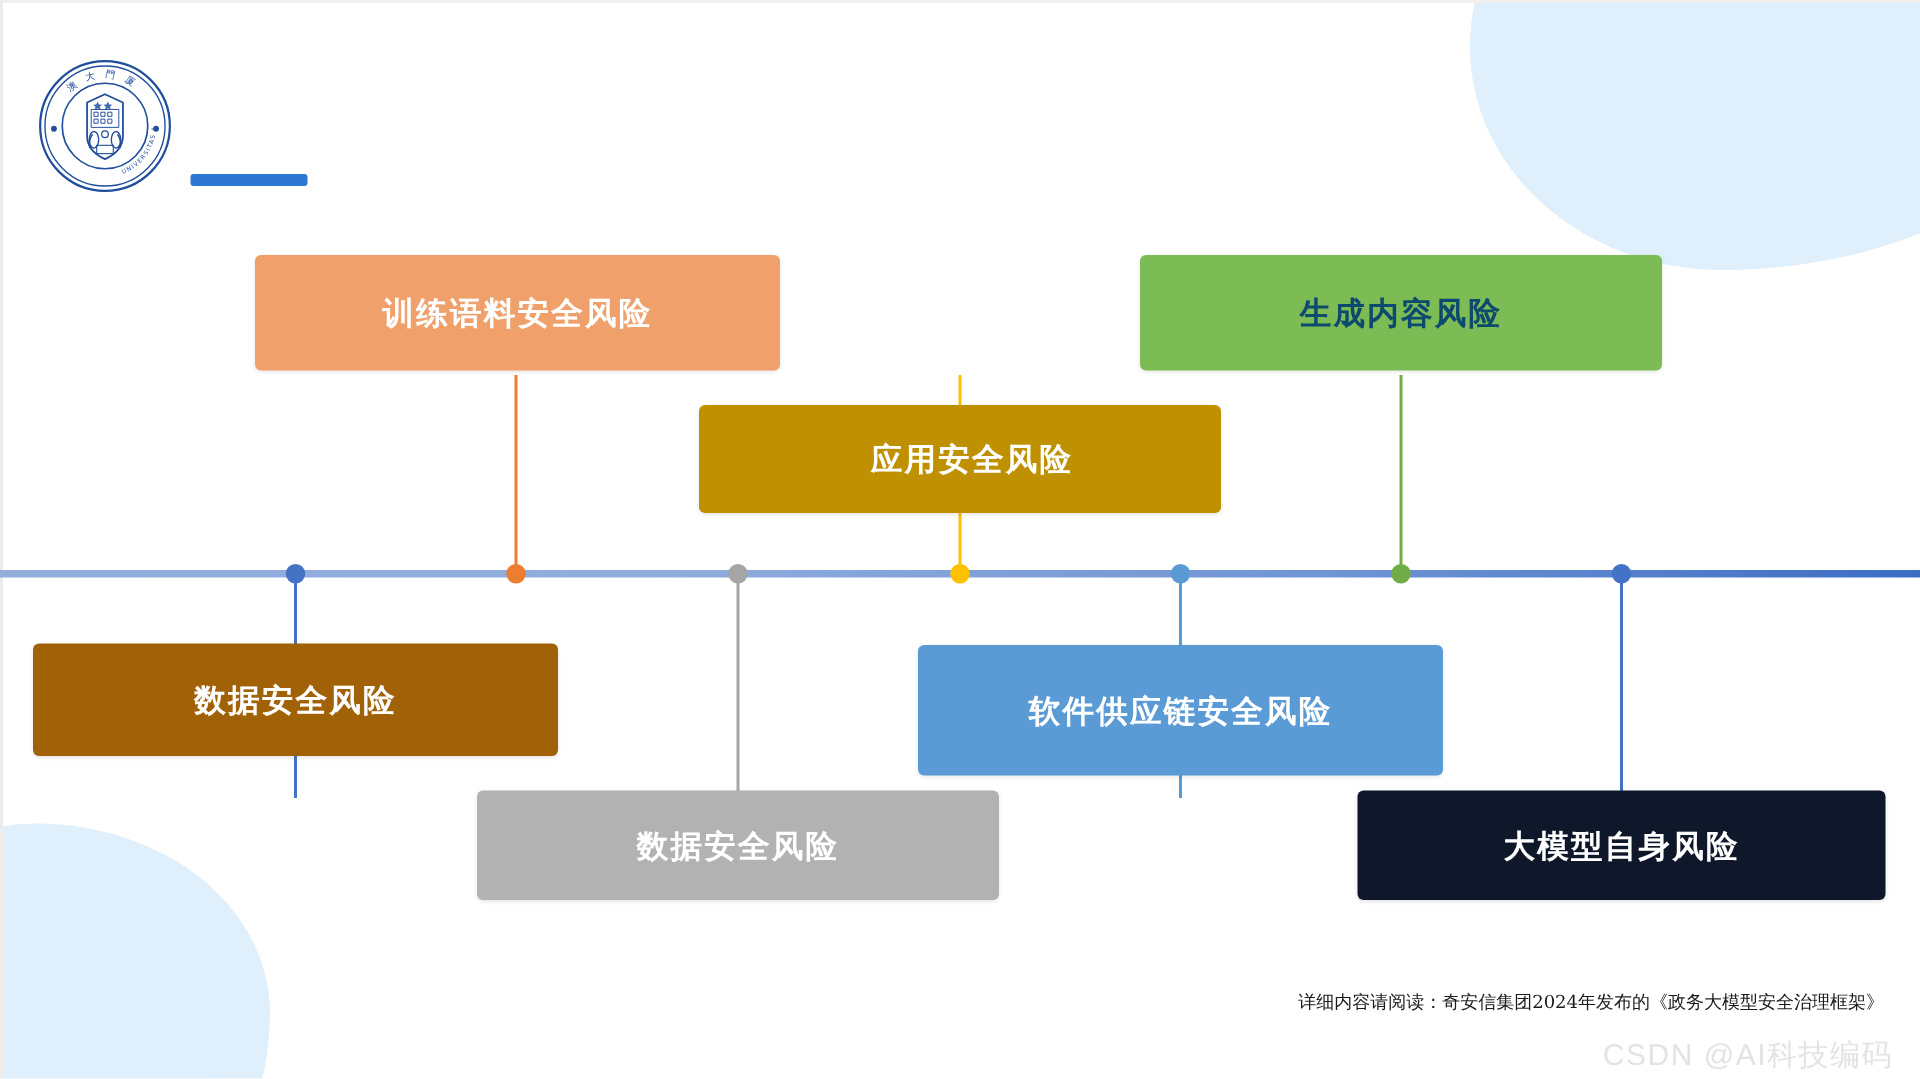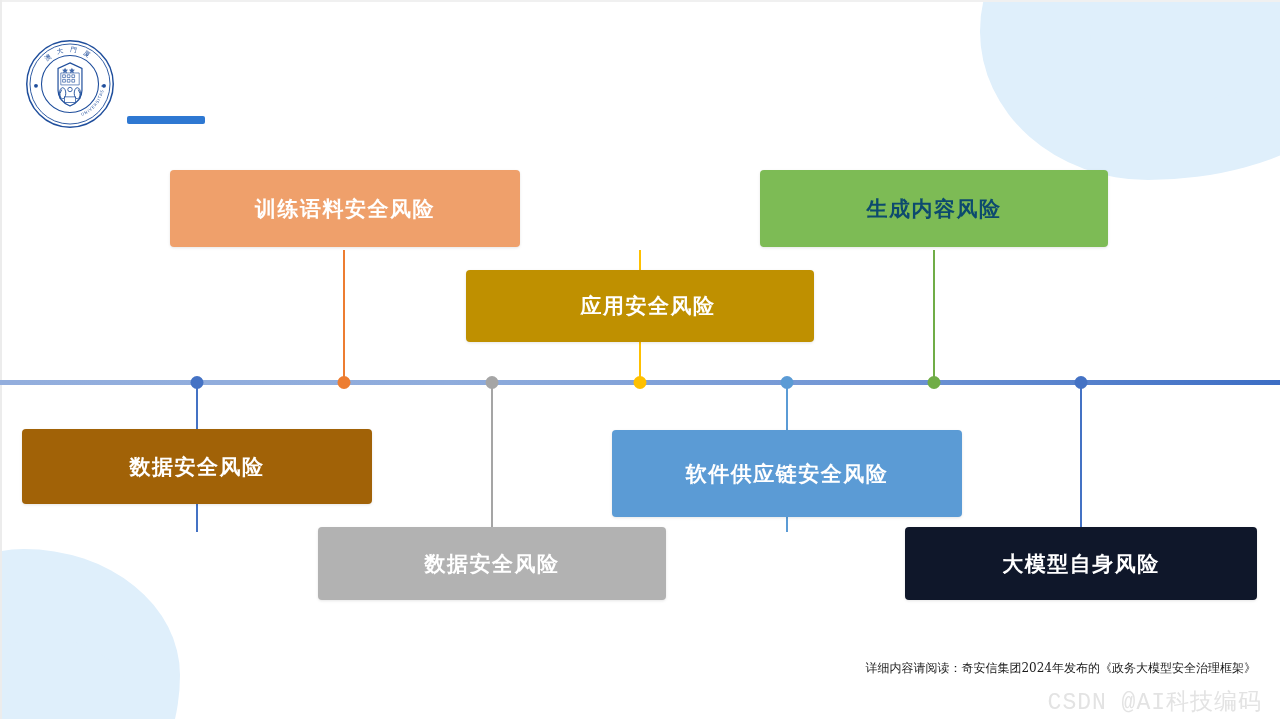--- a/index.html
+++ b/index.html
@@ -81,23 +81,23 @@
   }
 
   
   .footer{
     position:absolute; right:24px; bottom:42px;
     font-size:12px; color:#1a1a1a; white-space:nowrap;
     font-family:"DejaVu Serif","Liberation Serif",serif;
   }
   .watermark{
     position:absolute; right:18px; bottom:2px;
-    font-size:23px; color:#e3e3e3; white-space:nowrap;
+    font-size:20px; color:#e3e3e3; white-space:nowrap;
     letter-spacing:1px;
-    font-family:Liberation Mono, monospace;
+    font-family:Liberation Sans, sans-serif;
   }
 </style>
 </head>
 <body>
 
 <div id="slide">
 
   <div class="blob blob-tr"></div>
   <div class="blob blob-tr2"></div>
   <div class="blob blob-bl"></div>

